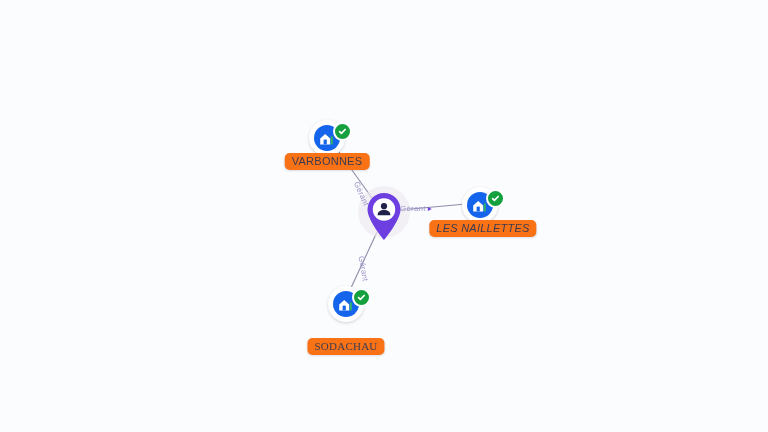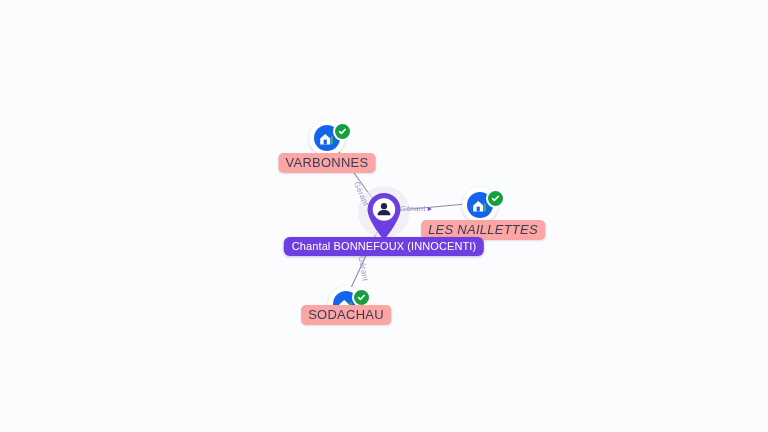--- a/index.html
+++ b/index.html
@@ -71,24 +71,24 @@
     position: absolute;
     left: -21px; top: -23px;
     width: 42px; height: 52px;
   }
   .pin-wrap svg { display: block; }
 
   
   .co-label {
     position: absolute;
     transform: translateX(-50%);
-    background: #fca5a5;
+    background: #f97316;
     border-radius: 5px;
     padding: 2px 7px 3px 7px;
-    font-size: 13px;
+    font-size: 11px;
     letter-spacing: .25px;
     color: #3b3b52;
     white-space: nowrap;
     box-shadow: 0 1px 2px rgba(40,40,70,.14);
     text-align: right;
   }
   .person-label {
     position: absolute;
     transform: translateX(-50%);
     background: #6d3fe0;
@@ -175,38 +175,37 @@
         <rect x="11.8" y="5.4" width="2.0" height="8.0" fill="#2fb463"></rect>
         <rect x="14.2" y="2.4" width="2.0" height="11.0" fill="#1565ec"></rect>
       </svg>
     </div>
     <div class="co-check">
       <svg width="9" height="9" viewBox="0 0 9 9">
         <path d="M1.6 4.6 L3.4 6.4 L7.2 2.5" stroke="#ffffff" stroke-width="1.7" fill="none" stroke-linecap="round" stroke-linejoin="round"></path>
       </svg>
     </div>
   </div>
-  <div class="co-label" style="left:346px; top:305px;">SODACHAU</div>
+  <div class="co-label" style="left:346px; top:338px;font-family:Liberation Serif, serif;">SODACHAU</div>
 
   <div class="node" style="left:384px; top:212px;">
     <div class="halo"></div>
     <div class="pin-wrap">
       <svg width="42" height="52" viewBox="0 0 42 52">
         <path d="M21 51 C21 51 4.5 31.5 4.5 20.5 A16.5 16.5 0 0 1 37.5 20.5
                  C37.5 31.5 21 51 21 51 Z" fill="#6d3fe0"></path>
         <circle cx="21" cy="20.5" r="11.2" fill="#ffffff"></circle>
         <g>
           <circle cx="21" cy="17.2" r="3.1" fill="#20224a"></circle>
           <path d="M14.6 26.2 C14.6 22.6 17.4 21.0 21 21.0
                    C24.6 21.0 27.4 22.6 27.4 26.2 Z" fill="#20224a"></path>
         </g>
       </svg>
     </div>
   </div>
-  <div class="person-label" style="left:384px; top:237px;">Chantal BONNEFOUX (INNOCENTI)</div>
 
   <div class="edge-label" style="left:356px; top:182px; transform: translateY(-50%) rotate(66deg);">
     <span>Gérant</span>
   </div>
 
   <div class="edge-label" style="left:400px; top:208px; transform: translateY(-50%);">
     <span>Gérant</span><span class="arrow">▸</span>
   </div>
 
   <div class="edge-label" style="left:361px; top:256px; transform: translateY(-50%) rotate(80deg);">

